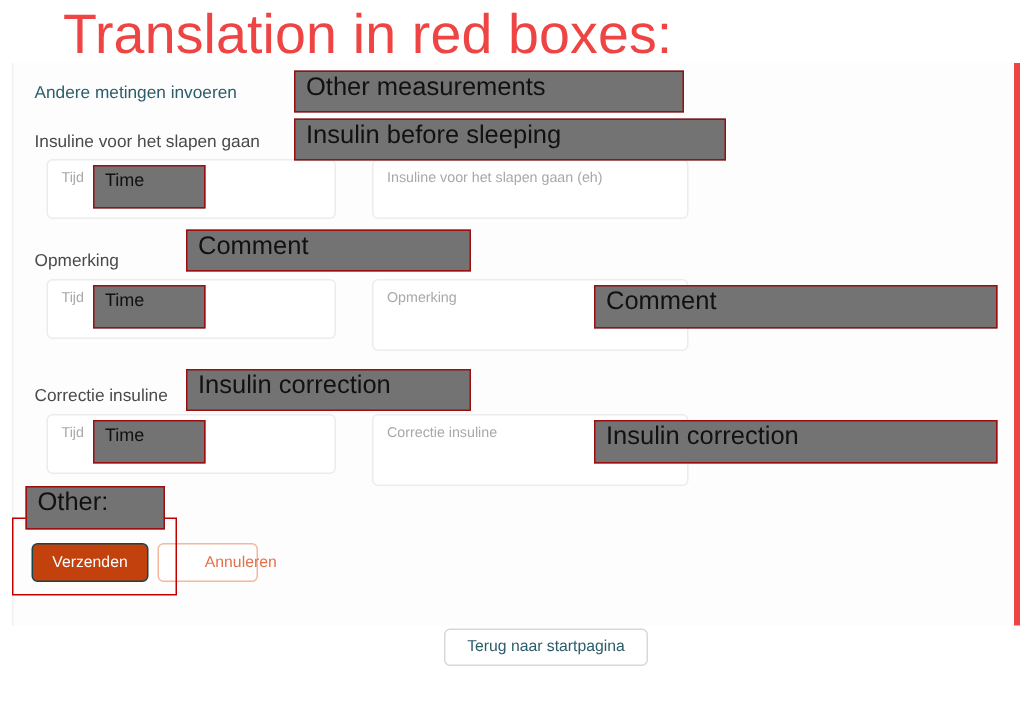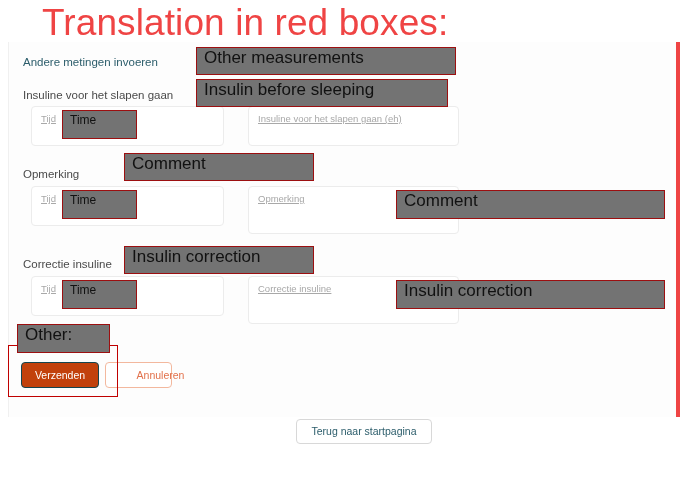--- a/index.html
+++ b/index.html
@@ -69,21 +69,20 @@
     box-sizing: border-box;
   }
   .inp .ph {
     position: absolute;
     left: 9px;
     top: 6px;
     font-size: 9.5px;
     line-height: 12px;
     color: #a8a8a8;
     white-space: nowrap;
-    text-decoration: underline;
   }
 
   
   .btn {
     position: absolute;
     box-sizing: border-box;
     border-radius: 4px;
     font-size: 10.5px;
     line-height: 1;
     display: flex;
@@ -183,21 +182,21 @@
 
     <div class="btn btn-cancel" style="left:96px; top:320px; width:67px; height:26px;padding-left:44px;">Annuleren</div>
 
     <div class="btn btn-home" style="left:287px; top:377px; width:136px; height:25px;">Terug naar startpagina</div>
   </div>
 
   <div class="redbox" style="left:196px; top:47px; width:260px; height:28px;">
     <span>Other measurements</span>
   </div>
 
-  <div class="redbox" style="left:196px; top:79px; width:252px; height:28px;">
+  <div class="redbox" style="left:196px; top:79px; width:288px; height:28px;">
     <span>Insulin before sleeping</span>
   </div>
 
   <div class="redbox tiny" style="left:62px; top:110px; width:75px; height:29px;">
     <span>Time</span>
   </div>
 
 
   <div class="redbox" style="left:124px; top:153px; width:190px; height:28px;">
     <span>Comment</span>

